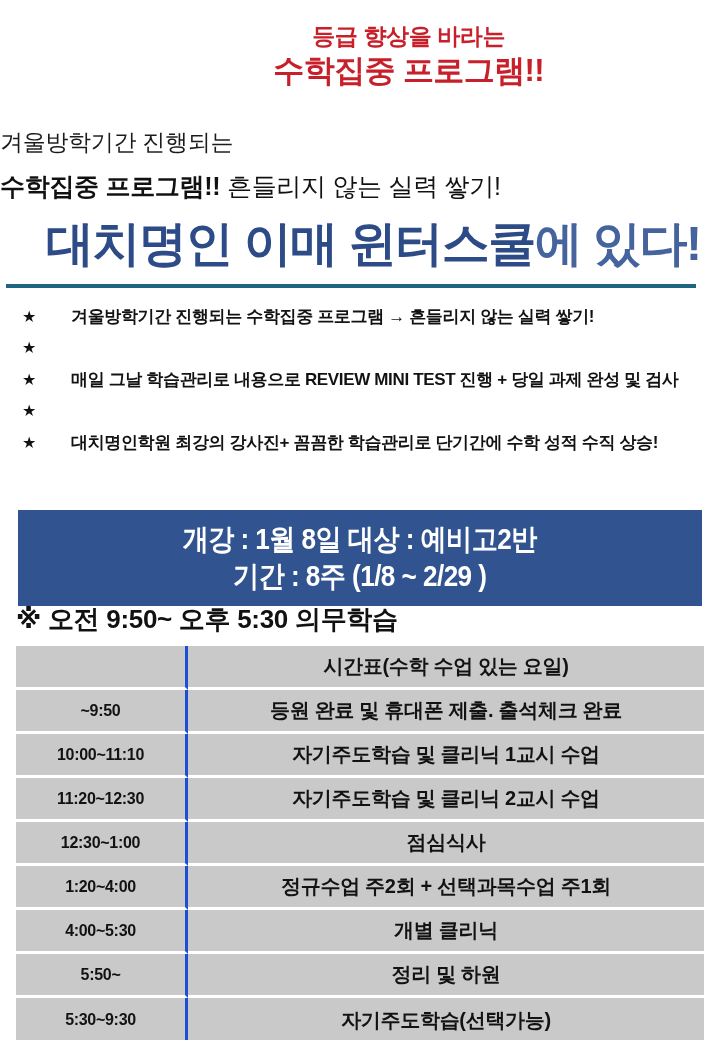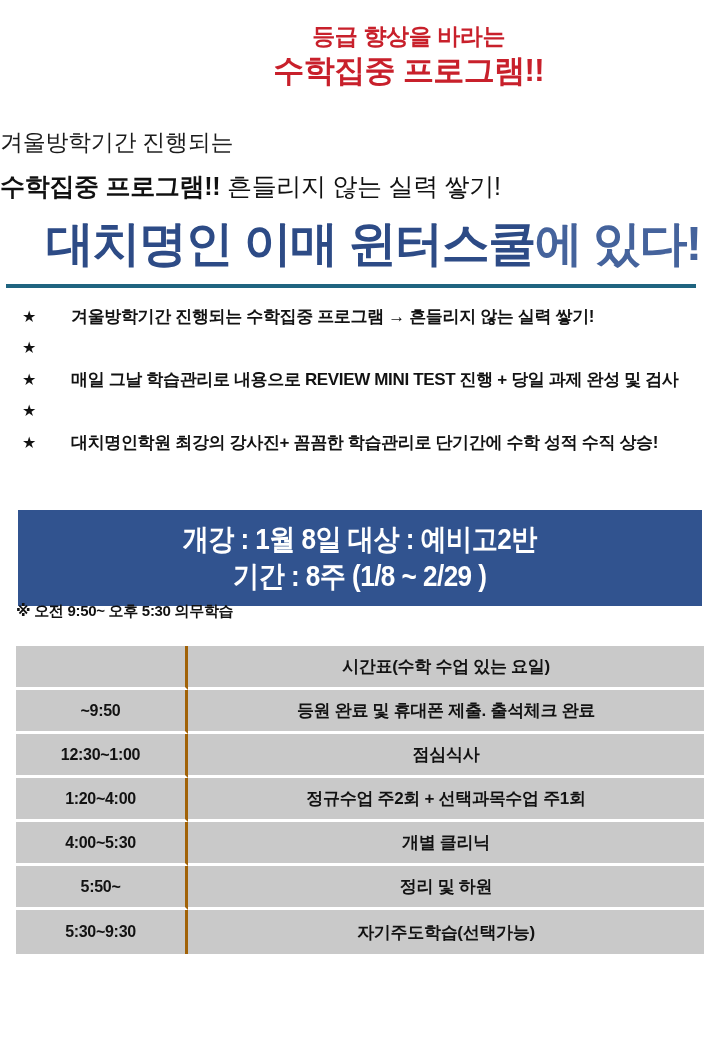--- a/index.html
+++ b/index.html
@@ -154,21 +154,21 @@
     line-height: 1.28;
     white-space: nowrap;
     transform: scaleX(0.9);
   }
 
   
   .note {
     position: absolute;
     top: 602px;
     left: 16px;
-    font-size: 15px;
+    font-size: 26px;
     font-weight: bold;
     color: #111111;
     letter-spacing: -0.3px;
     white-space: nowrap;
   }
 
   
   .table-wrap {
     position: absolute;
     top: 646px;
@@ -176,38 +176,38 @@
     width: 688px;
   }
   table.schedule {
     width: 688px;
     border-collapse: separate;
     border-spacing: 0;
     table-layout: fixed;
   }
   table.schedule td {
     background: #c9c9c9;
-    border-right: 3px solid #a16207;
+    border-right: 3px solid #1d4ed8;
     border-bottom: 3px solid #ffffff;
     height: 44px;
     text-align: center;
     vertical-align: middle;
     font-size: 16px;
     font-weight: bold;
     color: #121212;
     letter-spacing: -0.3px;
     padding: 0 4px;
     box-sizing: border-box;
   }
   table.schedule td.col-time {
     width: 172px;
   }
   table.schedule td.col-desc {
     border-right: none;
-    font-size: 17px;
+    font-size: 20px;
   }
   table.schedule tr:last-child td {
     border-bottom: none;
   }
   table.schedule td.hdr-empty {
     font-size: 0;
   }
 </style>
 </head>
 <body>
@@ -266,20 +266,28 @@
       <tbody>
         <tr>
           <td class="col-time hdr-empty"></td>
           <td class="col-desc">시간표(수학 수업 있는 요일)</td>
         </tr>
         <tr>
           <td class="col-time">~9:50</td>
           <td class="col-desc">등원 완료 및 휴대폰 제출. 출석체크 완료</td>
         </tr>
         <tr>
+          <td class="col-time">10:00~11:10</td>
+          <td class="col-desc">자기주도학습 및 클리닉 1교시 수업</td>
+        </tr>
+        <tr>
+          <td class="col-time">11:20~12:30</td>
+          <td class="col-desc">자기주도학습 및 클리닉 2교시 수업</td>
+        </tr>
+        <tr>
           <td class="col-time">12:30~1:00</td>
           <td class="col-desc">점심식사</td>
         </tr>
         <tr>
           <td class="col-time">1:20~4:00</td>
           <td class="col-desc">정규수업 주2회 + 선택과목수업 주1회</td>
         </tr>
         <tr>
           <td class="col-time">4:00~5:30</td>
           <td class="col-desc">개별 클리닉</td>

